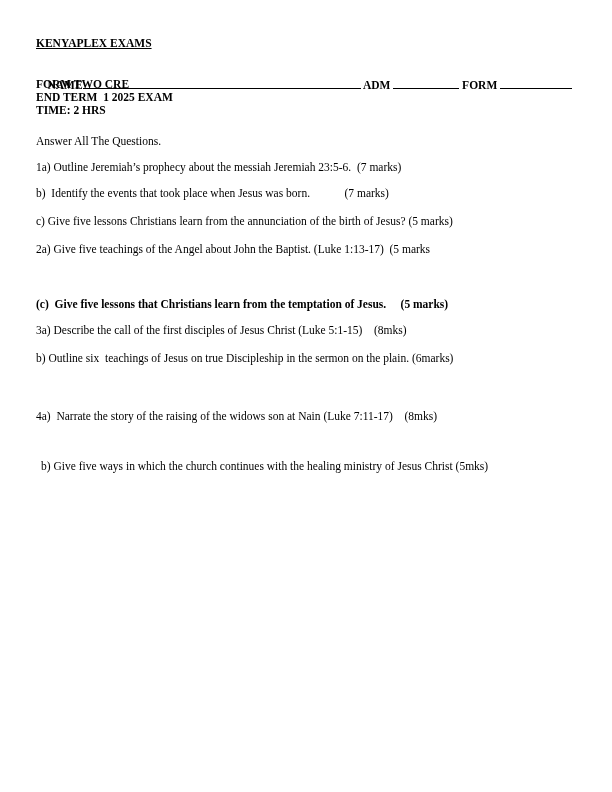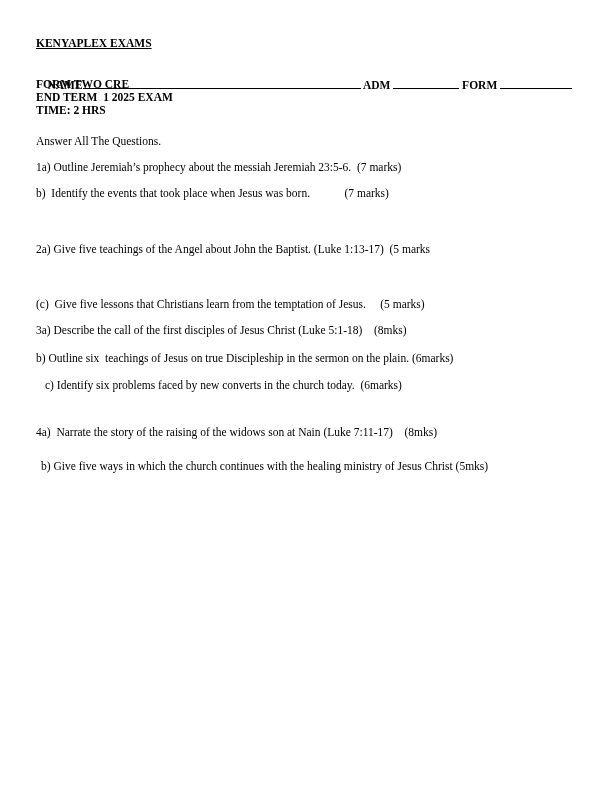--- a/index.html
+++ b/index.html
@@ -28,24 +28,24 @@
   </div>
 
   <div class="abs hdr" style="left:36px; top:78px;">FORM TWO CRE</div>
   <div class="abs hdr" style="left:36px; top:91px;text-align:center;">END TERM  1 2025 EXAM</div>
   <div class="abs hdr" style="left:36px; top:104px;">TIME: 2 HRS</div>
 
   <div class="abs q bold" style="left:36px; top:134px;">Answer All The Questions.</div>
 
   <div class="abs q" style="left:36px; top:160px;">1a) Outline Jeremiah’s prophecy about the messiah Jeremiah 23:5-6.  (7 marks)</div>
   <div class="abs q" style="left:36px; top:186px;text-align:right;">b)  Identify the events that took place when Jesus was born.            (7 marks)</div>
+  <div class="abs q" style="left:36px; top:214px;">c) Give five lessons Christians learn from the annunciation of the birth of Jesus? (5 marks)</div>
 
   <div class="abs q" style="left:36px; top:242px;">2a) Give five teachings of the Angel about John the Baptist. (Luke 1:13-17)  (5 marks</div>
-  <div class="abs q" style="left:36px; top:297px;">(c)  Give five lessons that Christians learn from the temptation of Jesus.     (5 marks)</div>
+  <div class="abs q" style="left:36px; top:297px;font-weight:bold;">(c)  Give five lessons that Christians learn from the temptation of Jesus.     (5 marks)</div>
 
-  <div class="abs q" style="left:36px; top:323px;">3a) Describe the call of the first disciples of Jesus Christ (Luke 5:1-18)    (8mks)</div>
+  <div class="abs q" style="left:36px; top:323px;">3a) Describe the call of the first disciples of Jesus Christ (Luke 5:1-15)    (8mks)</div>
   <div class="abs q" style="left:36px; top:351px;">b) Outline six  teachings of Jesus on true Discipleship in the sermon on the plain. (6marks)</div>
-  <div class="abs q" style="left:45px; top:378px;">c) Identify six problems faced by new converts in the church today.  (6marks)</div>
 
-  <div class="abs q" style="left:36px; top:425px;text-align:center;">4a)  Narrate the story of the raising of the widows son at Nain (Luke 7:11-17)    (8mks)</div>
+  <div class="abs q" style="left:36px; top:409px;text-align:center;">4a)  Narrate the story of the raising of the widows son at Nain (Luke 7:11-17)    (8mks)</div>
   <div class="abs q" style="left:41px; top:439px;margin-top:20px;">b) Give five ways in which the church continues with the healing ministry of Jesus Christ (5mks)</div>
 
 </div>
 
 </body></html>

